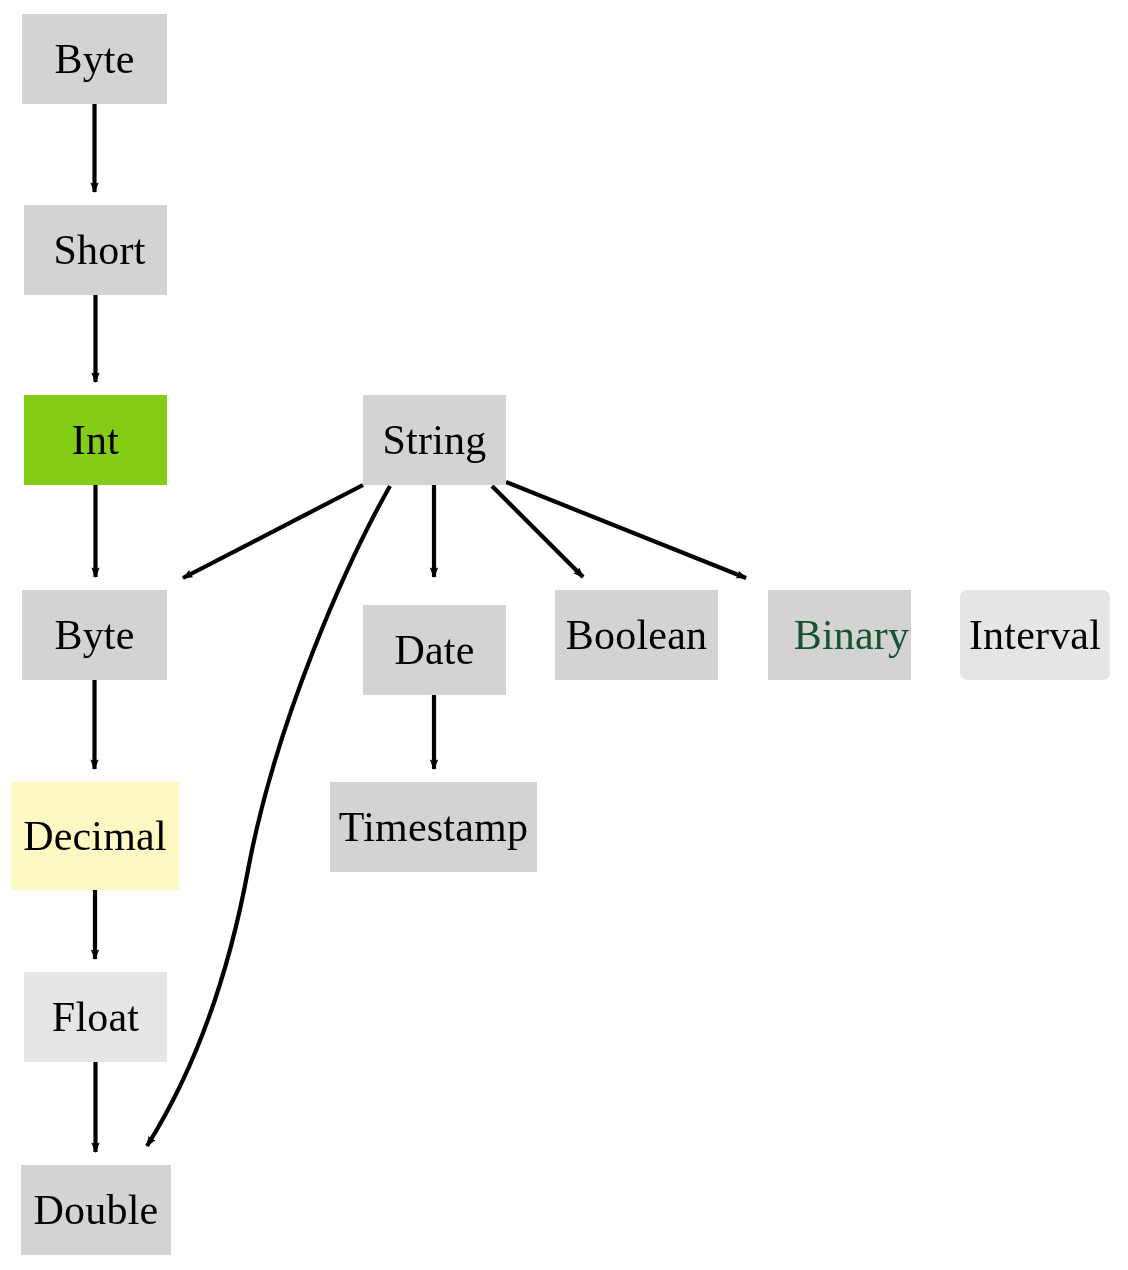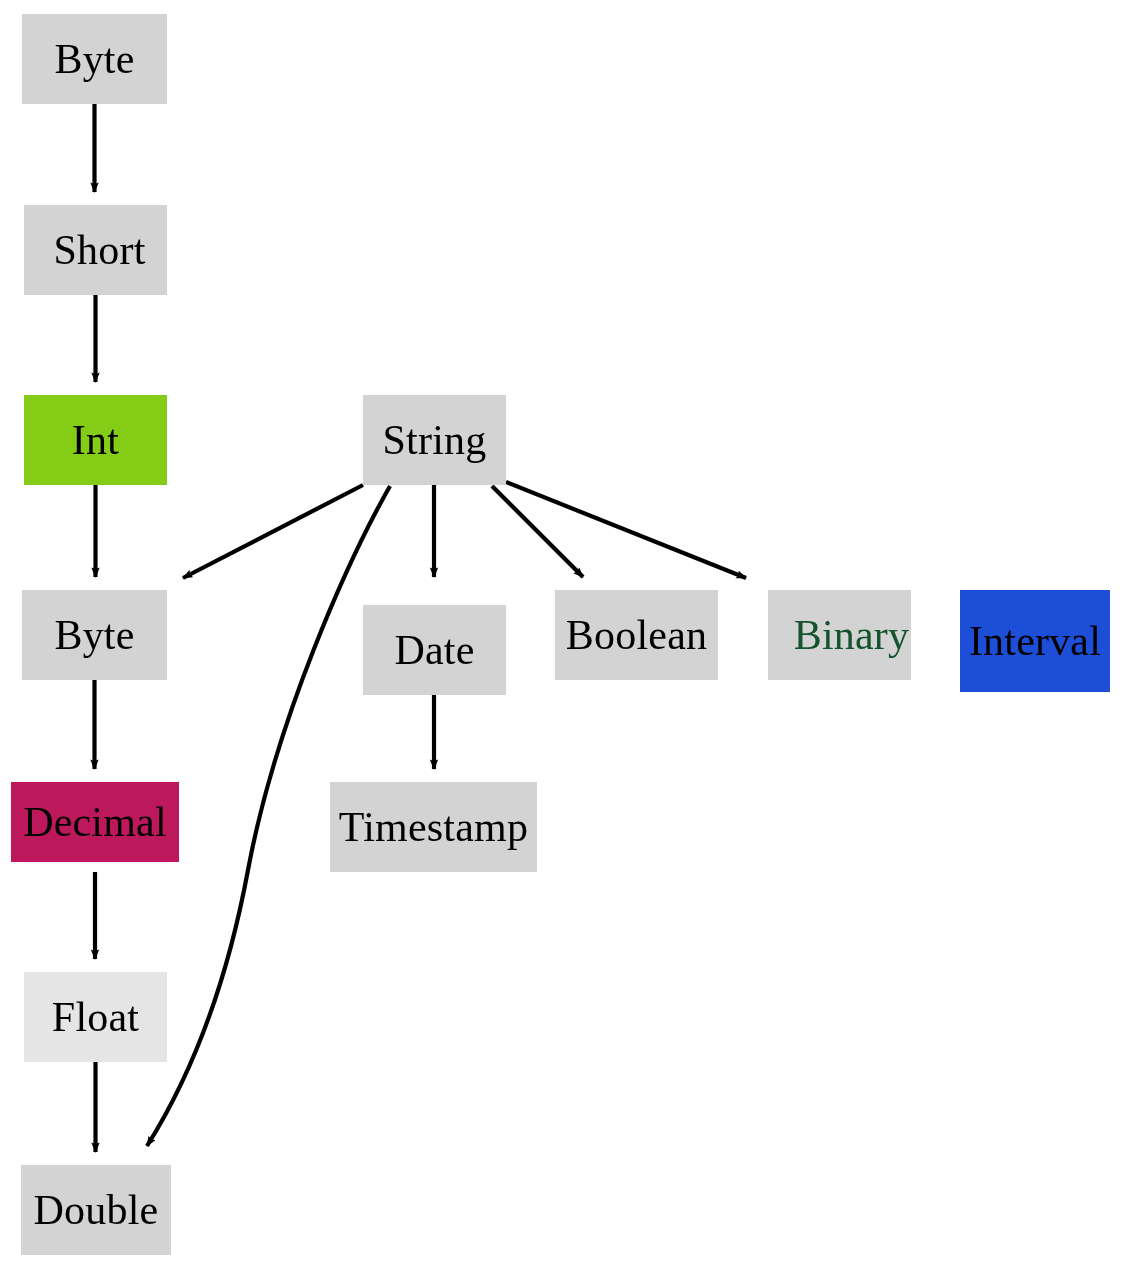--- a/index.html
+++ b/index.html
@@ -77,21 +77,21 @@
       </div>
       <div class="node" style="left: 24px; top: 205px; width: 143px; height: 90px; background: rgb(211, 211, 211);">
         <span class="node-label" style="color: rgb(0, 0, 0); margin-left: 8px;">Short</span>
       </div>
       <div class="node" style="left: 24px; top: 395px; width: 143px; height: 90px; background: #84cc16;">
         <span class="node-label" style="color: rgb(0, 0, 0);">Int</span>
       </div>
       <div class="node" style="left: 22px; top: 590px; width: 145px; height: 90px; background: rgb(211, 211, 211);">
         <span class="node-label" style="color: rgb(0, 0, 0);">Byte</span>
       </div>
-      <div class="node" style="left: 11px; top: 782px; width: 168px; height: 80px; background: #be185d;">
+      <div class="node" style="left: 11px; top: 782px; width: 168px; height: 108px; background: #fef9c3;">
         <span class="node-label" style="color: rgb(0, 0, 0);">Decimal</span>
       </div>
       <div class="node" style="left: 24px; top: 972px; width: 143px; height: 90px; background: #e5e5e5;">
         <span class="node-label" style="color: rgb(0, 0, 0);">Float</span>
       </div>
       <div class="node" style="left: 21px; top: 1165px; width: 150px; height: 90px; background: rgb(211, 211, 211);">
         <span class="node-label" style="color: rgb(0, 0, 0);">Double</span>
       </div>
       <div class="node" style="left: 363px; top: 395px; width: 143px; height: 90px; background: rgb(211, 211, 211);">
         <span class="node-label" style="color: rgb(0, 0, 0);">String</span>
@@ -101,18 +101,18 @@
       </div>
       <div class="node" style="left: 330px; top: 782px; width: 207px; height: 90px; background: rgb(211, 211, 211);">
         <span class="node-label" style="color: rgb(0, 0, 0);">Timestamp</span>
       </div>
       <div class="node" style="left: 555px; top: 590px; width: 163px; height: 90px; background: rgb(211, 211, 211);">
         <span class="node-label" style="color: rgb(0, 0, 0);">Boolean</span>
       </div>
       <div class="node" style="left: 768px; top: 590px; width: 143px; height: 90px; background: rgb(211, 211, 211);">
         <span class="node-label" style="color: #14532d; margin-left: 24px;">Binary</span>
       </div>
-      <div class="node" style="left: 960px; top: 590px; width: 150px; height: 102px; background: #1d4ed8;">
+      <div class="node" style="left: 960px; top: 590px; width: 150px; height: 90px; background: #e5e5e5; border-radius: 7px;">
         <span class="node-label" style="color: rgb(0, 0, 0);">Interval</span>
       </div>
     </div>
 
 </div>
 
 </body></html>

